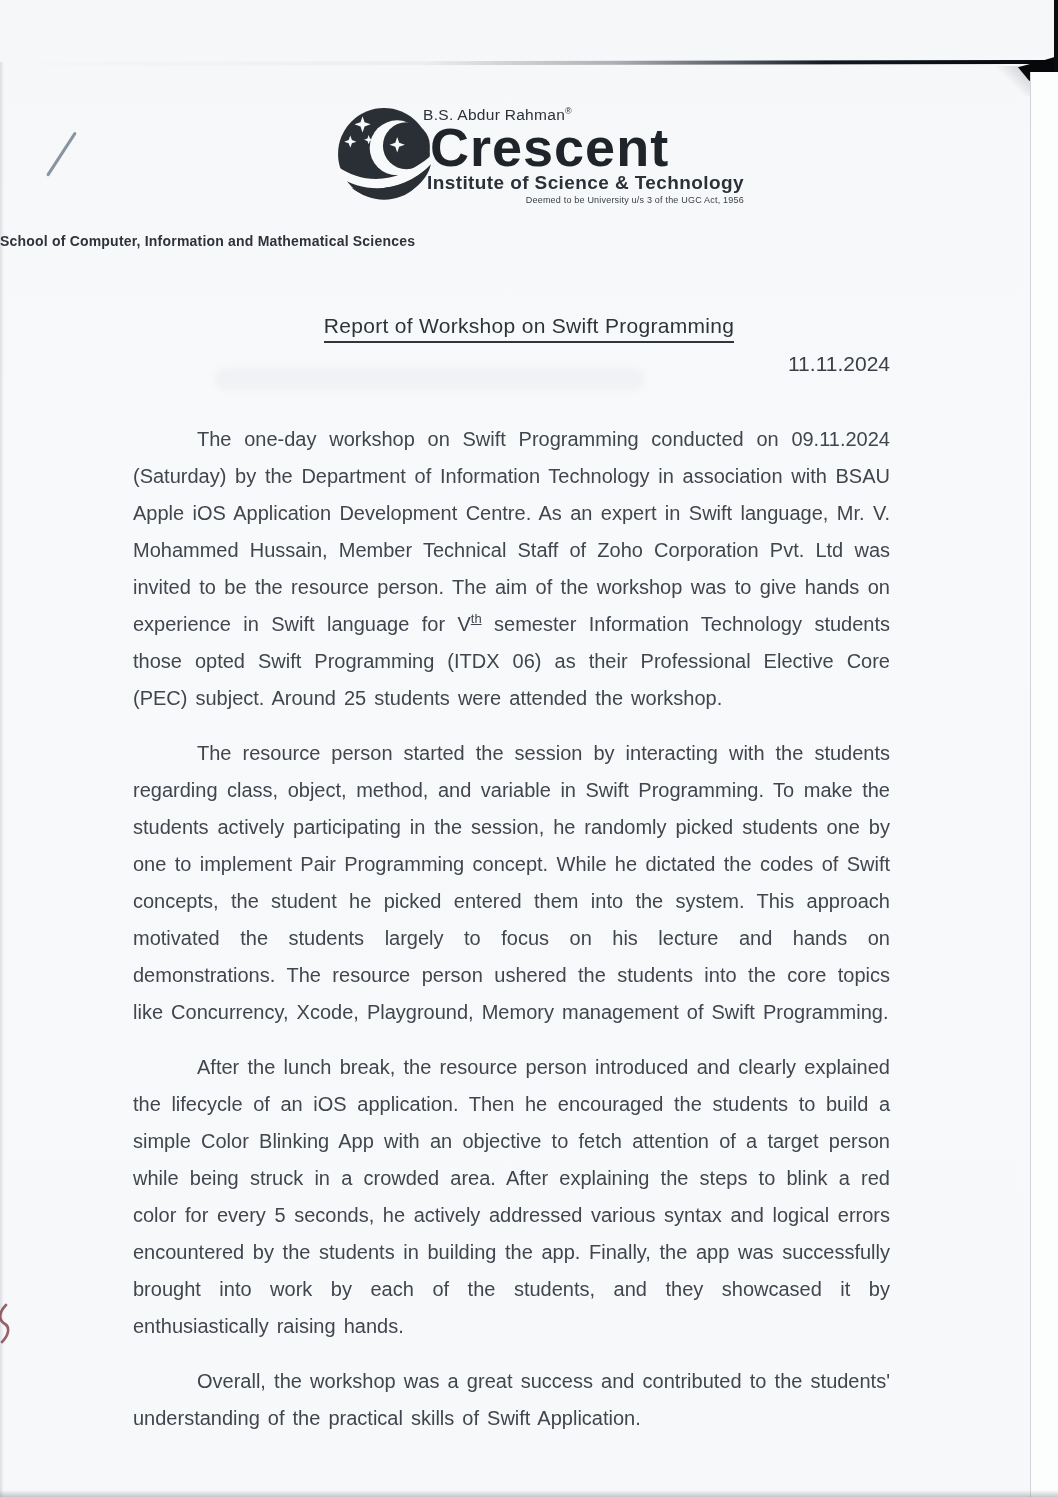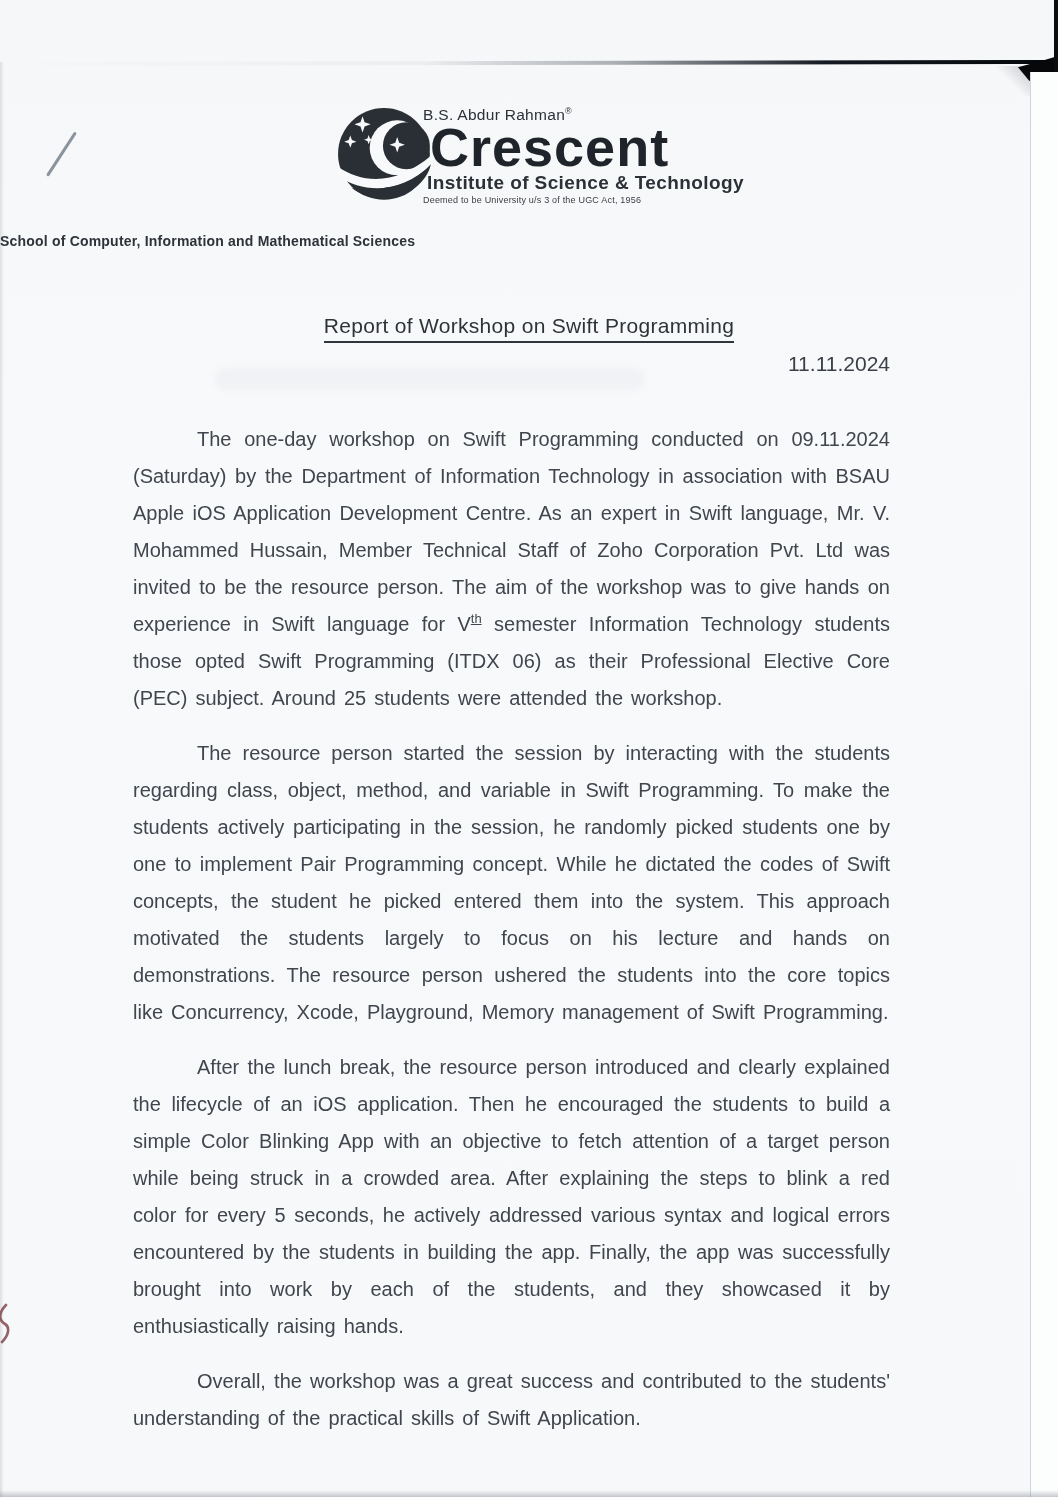--- a/index.html
+++ b/index.html
@@ -76,21 +76,21 @@
   .brand-small sup{font-size:9px;}
   .brand-large{
     font-size:54px; font-weight:bold; color:#1f242a;
     letter-spacing:1px; line-height:1.0; margin-left:7px;
   }
   .brand-tagline{
     font-size:19px; font-weight:bold; color:#2c3138;
     letter-spacing:.4px; margin-top:-2px; margin-left:4px;
   }
   .brand-deemed{
-    font-size:9px; color:#3a4047; margin-top:1px; text-align:left;
+    font-size:9px; color:#3a4047; margin-top:1px; text-align:right;
     letter-spacing:.2px;
   }
   .h-school{
     position:absolute; top:233px; width:100%;
     font-size:14px; font-weight:bold; color:#2e333a; letter-spacing:.2px;
   }
   .h-dept{
     position:absolute; top:276px; width:100%;
     font-size:21px; font-weight:bold; color:#2e333a; letter-spacing:.4px;
   }

